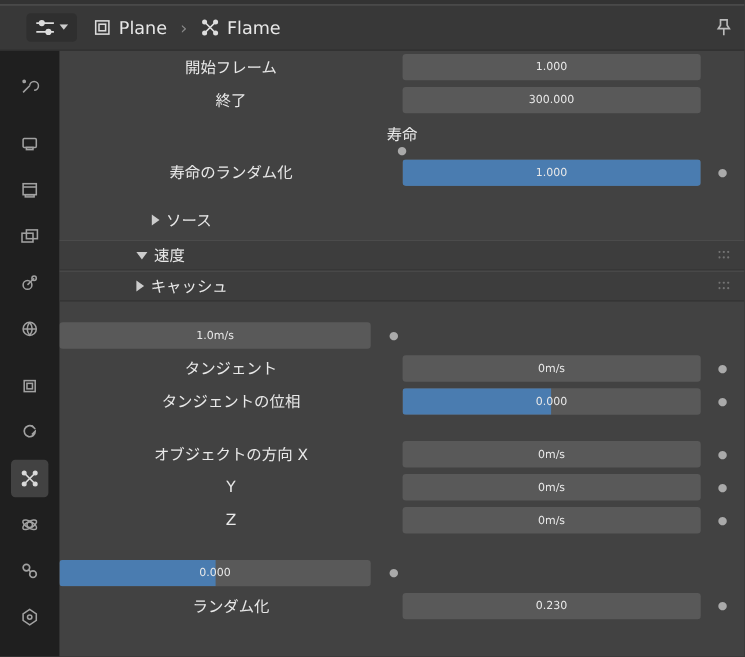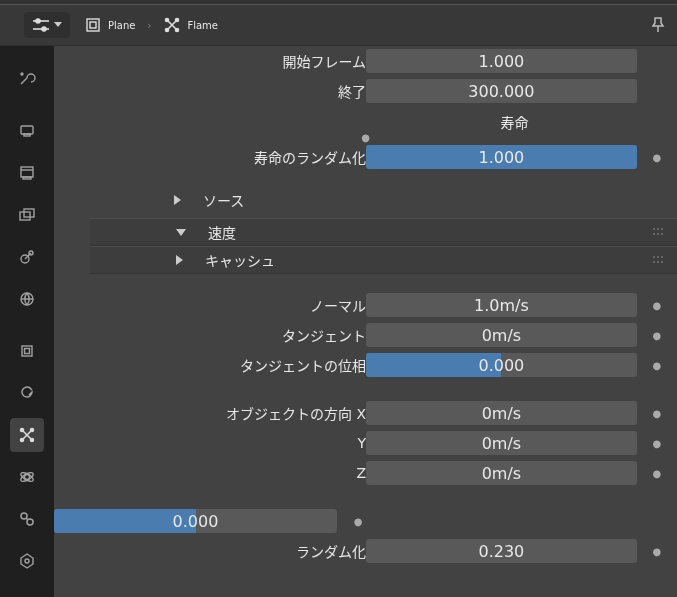--- a/index.html
+++ b/index.html
@@ -17,50 +17,50 @@
     --divider:#2b2b2b;
   }
   *{box-sizing:border-box;font-family:"DejaVu Sans","Noto Sans CJK JP","Hiragino Sans",sans-serif;}
   html,body{margin:0;padding:0;background:var(--bg-darker);}
   #app{width:677px;height:597px;position:relative;background:var(--bg);display:flex;flex-direction:column;overflow:hidden;color:var(--text);}
 
   
   .topbar{height:4px;background:var(--bg-darker);flex:0 0 auto;}
 
   
-  .header{height:42px;background:var(--bg-dark);border-top:1px solid #555;border-bottom:1px solid #2e2e2e;display:flex;align-items:center;padding:0 10px 0 24px;gap:8px;font-size:10px;flex:0 0 auto;}
+  .header{height:42px;background:var(--bg-dark);border-top:1px solid #555;border-bottom:1px solid #2e2e2e;display:flex;align-items:center;padding:0 10px 0 24px;gap:8px;font-size:16px;flex:0 0 auto;}
   .header .drop-btn{width:46px;height:26px;background:#2f2f2f;border-radius:4px;display:flex;align-items:center;justify-content:center;gap:4px;}
   .breadcrumb{display:flex;align-items:center;gap:12px;margin-left:6px;}
   .bc-item{display:flex;align-items:center;gap:6px;}
   .bc-sep{color:#888;}
   .pin{margin-left:auto;}
   svg{display:block;}
 
   
   .body{flex:1 1 auto;display:flex;overflow:hidden;}
   .tabcol{width:54px;background:var(--tab-bar);display:flex;flex-direction:column;align-items:center;padding-top:16px;gap:0;flex:0 0 auto;}
   .tab{width:34px;height:34px;margin-bottom:8px;border-radius:4px;display:flex;align-items:center;justify-content:center;opacity:0.7;}
   .tab.active{background:var(--tab-active);opacity:1;}
   .tab svg{stroke:#d8d8d8;}
   .tab-gap{height:10px;}
 
   .content{flex:1 1 auto;overflow:hidden;display:flex;flex-direction:column;}
 
   
   .rows{padding:0;}
   .row{display:flex;align-items:center;height:30px;}
-  .row .label{width:326px;text-align:right;font-size:14px;color:var(--text);}
-  .row .field{width:283px;height:24px;background:var(--field);border-radius:3px;display:flex;align-items:center;justify-content:center;font-size:16px;color:var(--text);position:relative;overflow:hidden;}
+  .row .label{width:326px;text-align:center;font-size:14px;color:var(--text);}
+  .row .field{width:283px;height:24px;background:var(--field);border-radius:3px;display:flex;align-items:center;justify-content:center;font-size:10px;color:var(--text);position:relative;overflow:hidden;}
   .row .field.blue .fill{background:var(--field-blue);position:absolute;left:0;top:0;bottom:0;}
   .row .field .val{position:relative;z-index:1;}
   .row .dot{width:42px;text-align:center;color:#aaa;font-size:10px;}
   .spacer{height:18px;}
 
   
-  .subpanel{height:28px;display:flex;align-items:center;padding-left:24px;font-size:14px;gap:22px;margin-left:36px;}
+  .subpanel{height:28px;display:flex;align-items:center;padding-left:24px;font-size:14px;gap:6px;}
   .subpanel.indent{padding-left:84px;}
   .subpanel.hdr{background:var(--panel-header);border-top:1px solid #4d4d4d;border-bottom:1px solid #333;}
   .tri{width:0;height:0;display:inline-block;}
   .tri.right{border-top:5px solid transparent;border-bottom:5px solid transparent;border-left:7px solid #ccc;}
   .tri.down{border-left:5px solid transparent;border-right:5px solid transparent;border-top:7px solid #ccc;}
   .drag{margin-left:auto;margin-right:12px;opacity:.5;}
   .drag svg{display:block;}
 </style>
 </head>
 <body>
@@ -267,21 +267,20 @@
               <circle cx="5" cy="6" r="1"></circle>
               <circle cx="9" cy="6" r="1"></circle>
             </svg>
           </span>
       </div>
 
       <div style="height:16px;"></div>
 
       <div class="rows">
         <div class="row">
-          <div class="label">ノーマル</div>
           <div class="field">
               <span class="val">1.0m/s</span>
             </div>
           <div class="dot">●</div>
         </div>
         <div class="row">
           <div class="label">タンジェント</div>
           <div class="field">
               <span class="val">0m/s</span>
             </div>

